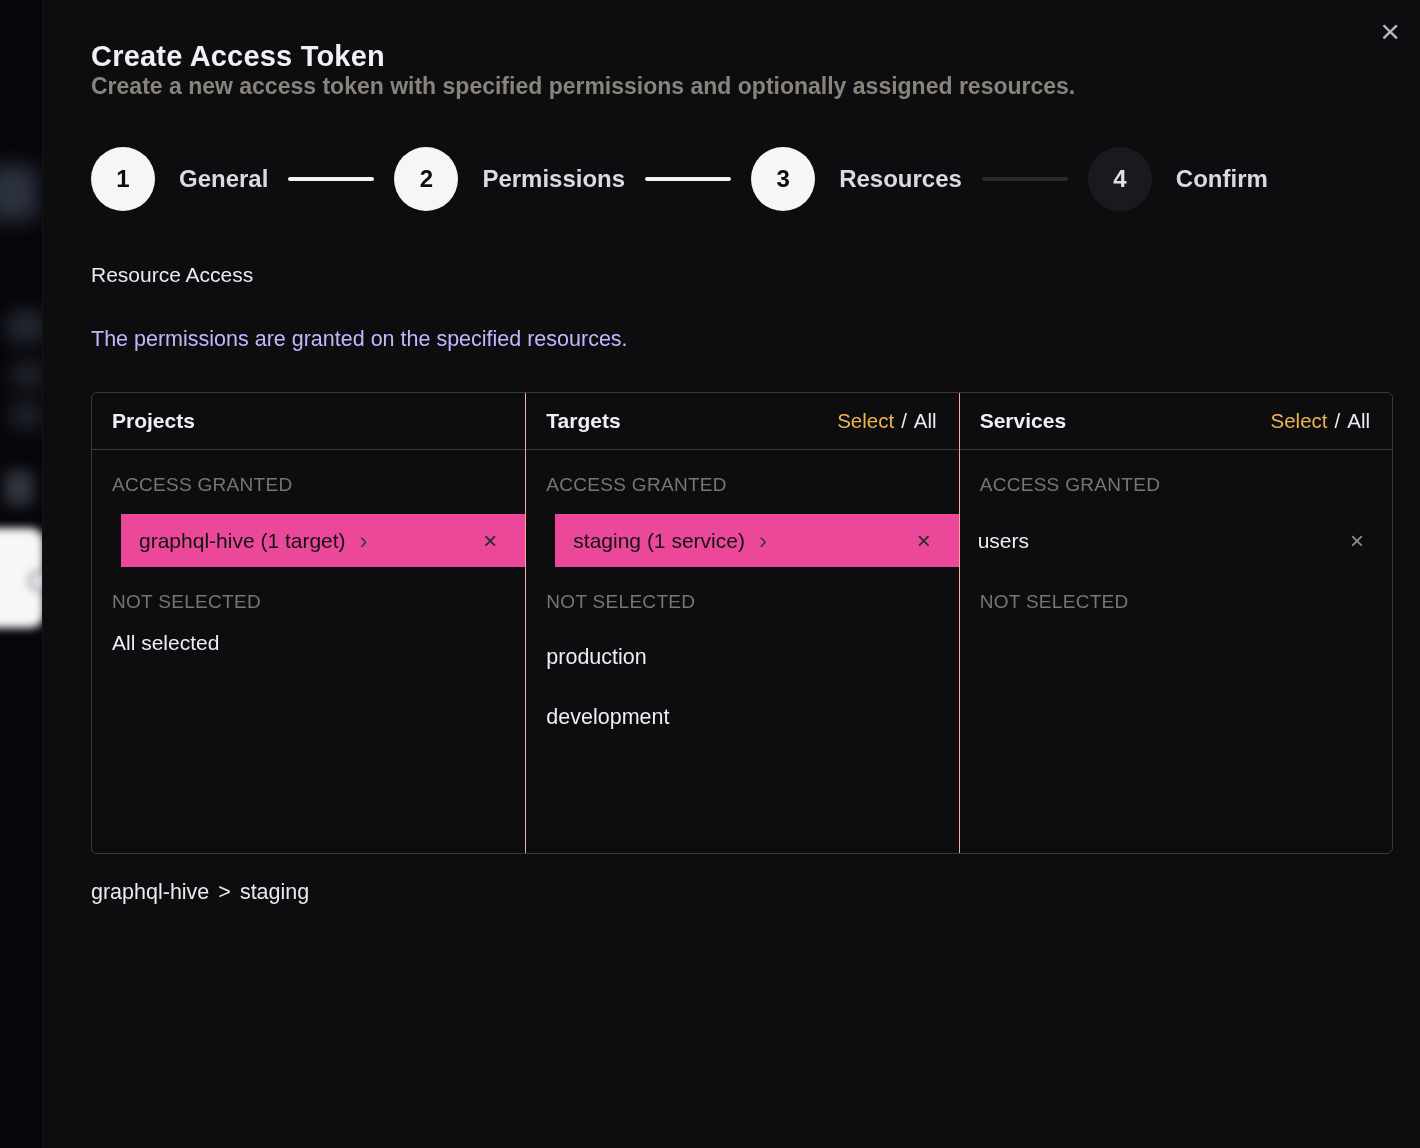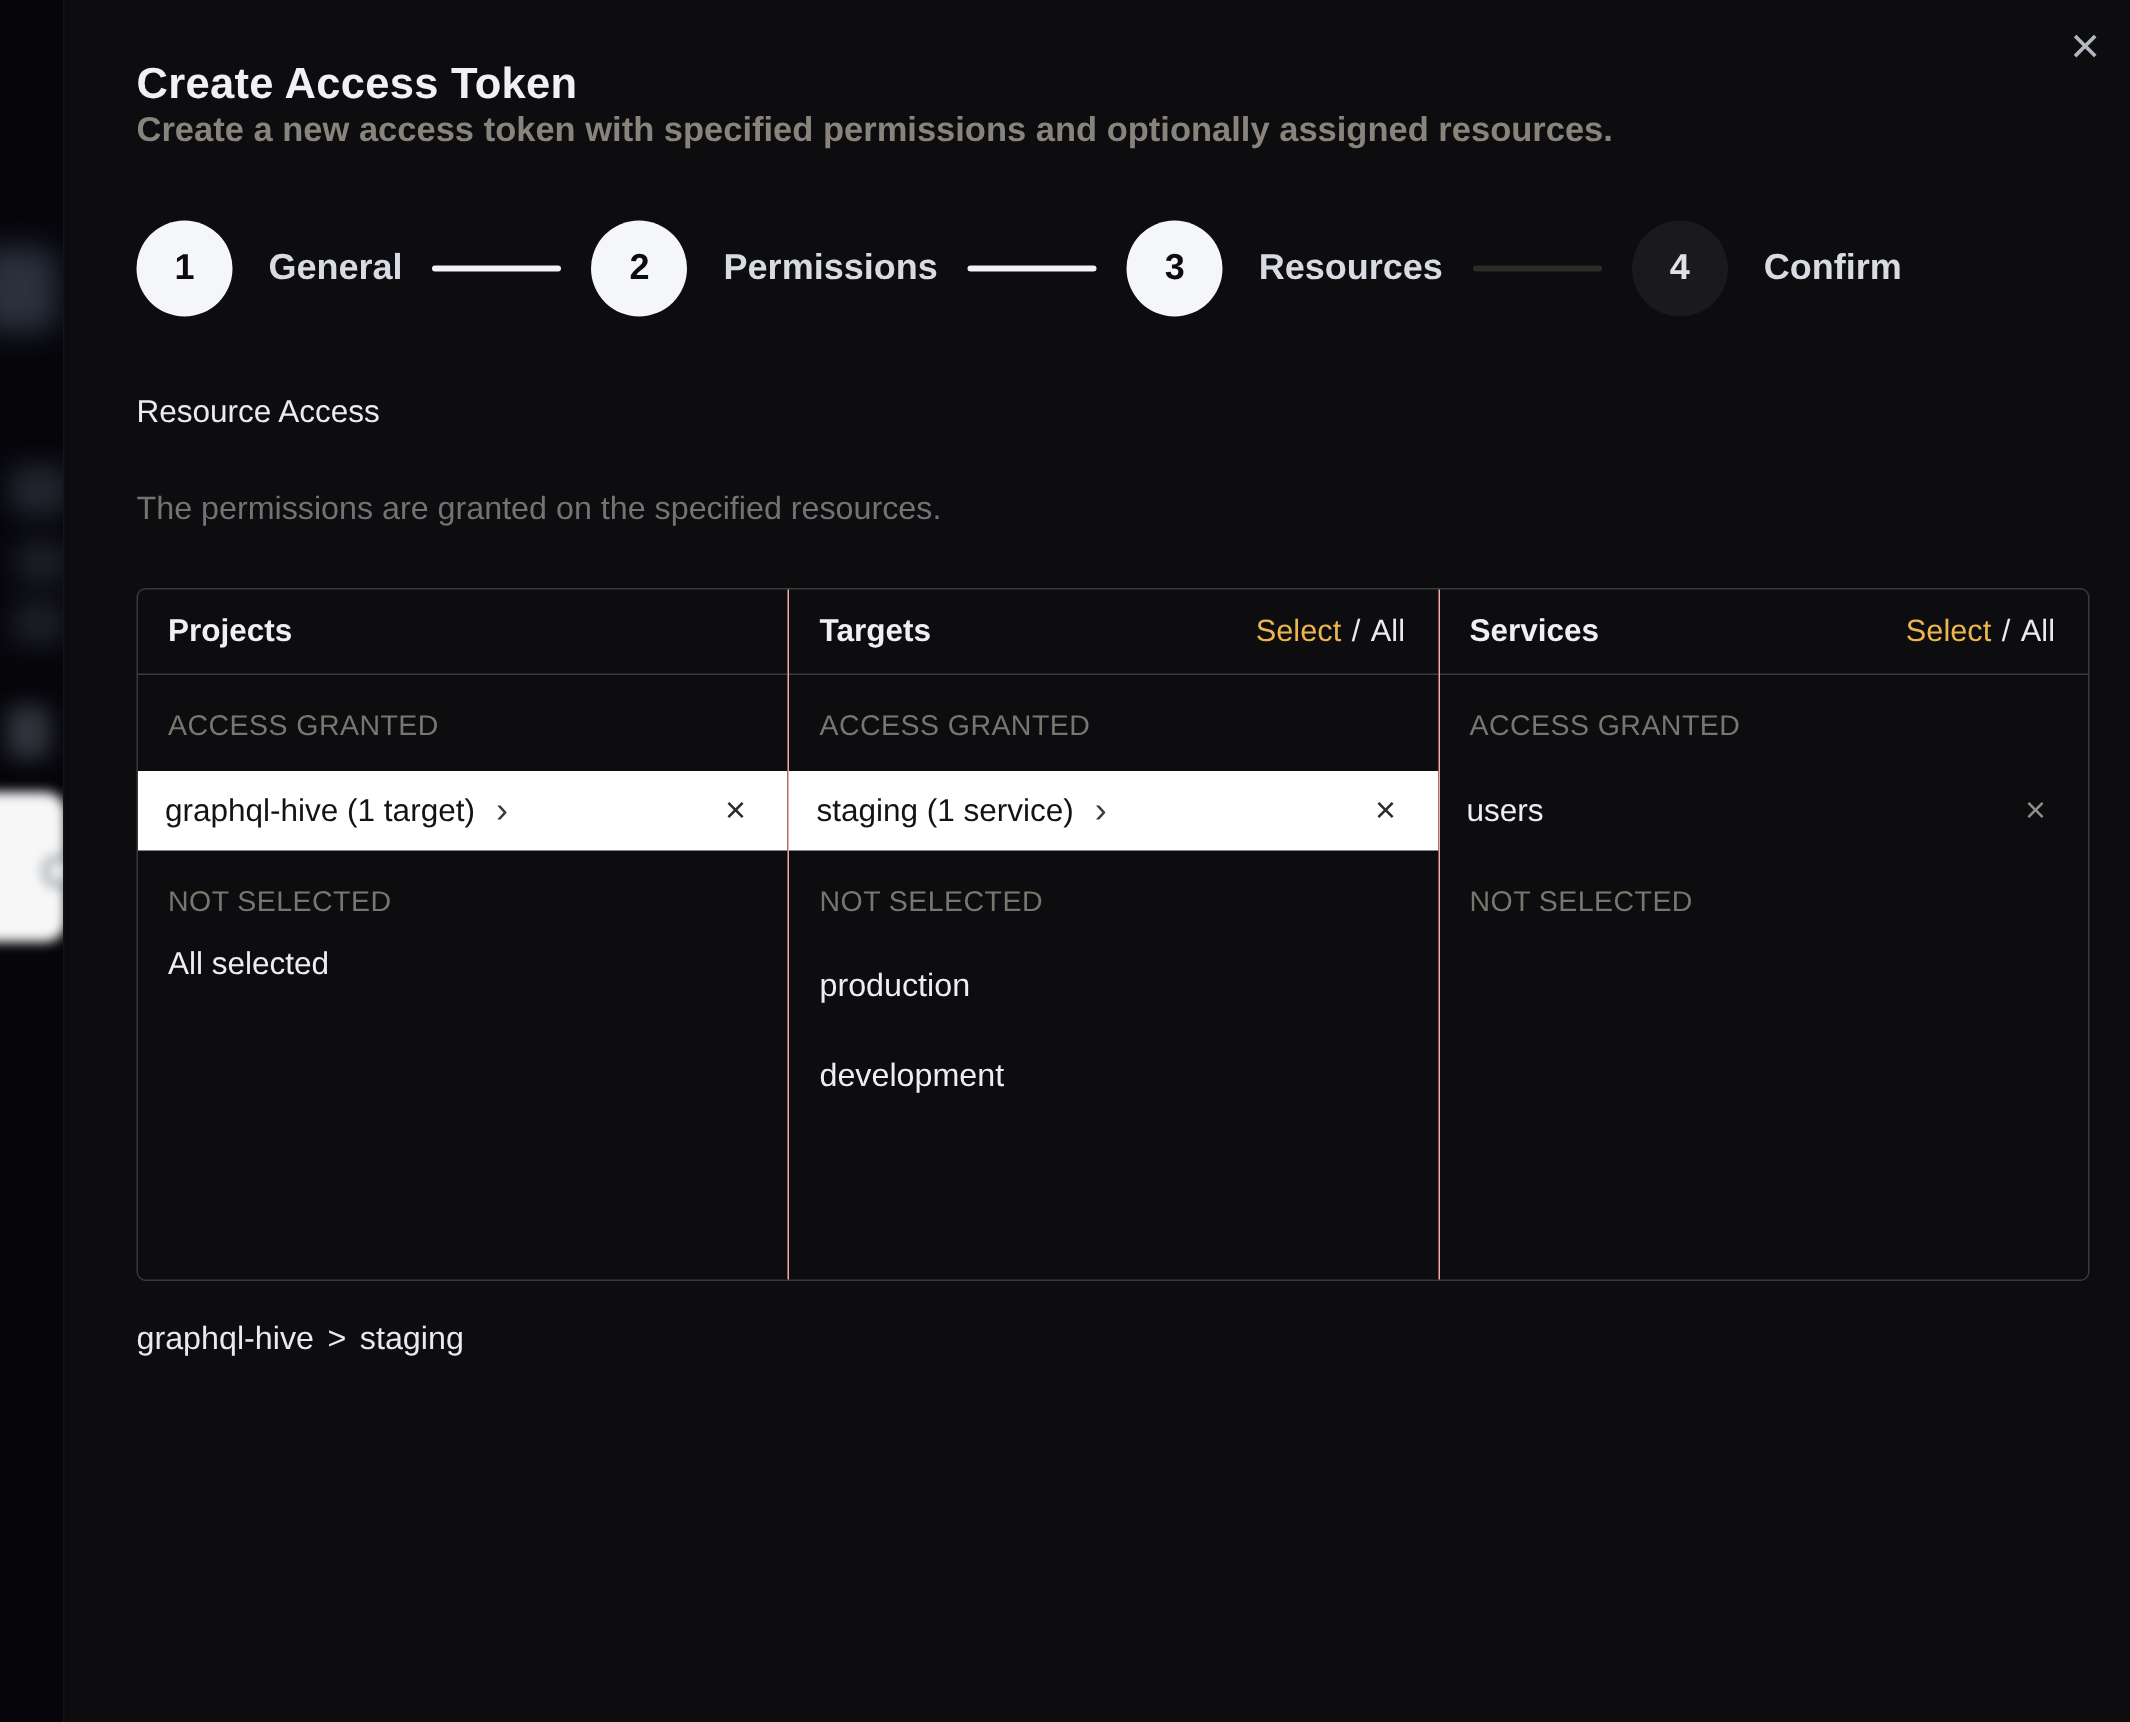--- a/index.html
+++ b/index.html
@@ -51,21 +51,21 @@
   .connector { width:86px; height:4px; border-radius:2px; background:#f2f3f5; margin:0 20px; }
   .connector--dim { background:#2c2b27; }
 
   
   .section-heading { margin-top:52px; font-size:21px; font-weight:500; color:#e9ebef; }
   .tabs { margin-top:38px; display:flex; gap:30px; border-bottom:1px solid #242428; padding-left:8px; }
   .tab { background:none; border:none; cursor:pointer; padding:0 2px 16px;
          font-family:"Liberation Sans", sans-serif; font-size:21.5px; font-weight:700;
          color:#f2f3f5; border-bottom:2px solid transparent; margin-bottom:-1px; }
   .tab--active { color:#ecb54e; border-bottom-color:#ecb54e; }
-  .section-desc { margin-top:40px; font-size:21.5px; color:#737373; }
+  .section-desc { margin-top:40px; font-size:21.5px; color:#c4b5fd; }
 
   
   .rtable {
     margin-top:40px; width:1302px; height:462px;
     display:grid; grid-template-columns:1fr 1fr 1fr;
     border:1px solid #3a3a3d; border-radius:6px;
   }
   .rcol { display:flex; flex-direction:column; overflow:hidden; }
   .rcol + .rcol { border-left:1px solid #fca5a5; }
   .rcol-header {
@@ -76,23 +76,23 @@
   .rcol-title { font-size:21px; font-weight:700; color:#eef0f3; }
   .select-all { display:inline-flex; gap:7px; font-size:20.5px; }
   .select-link { color:#ecb54e; cursor:pointer; }
   .select-sep { color:#e9ebef; }
   .all-link { color:#e9ebef; cursor:pointer; }
   .group-label {
     margin:24px 20px 0; font-size:19px; color:#79766f; letter-spacing:.3px;
   }
   .chip-row {
     margin-top:18px; height:53px; flex:0 0 53px;
-    background:#ffffff; color:#131315;
+    background:#ec4899; color:#131315;
     display:flex; align-items:center; padding:0 24px 0 18px;
-    font-size:21px; cursor:pointer;
+    font-size:21px; cursor:pointer;margin-left:29px;
   }
   .chip-label { white-space:nowrap; }
   .chip-chevron { margin-left:14px; font-size:24px; line-height:1; color:#3c3c3e; }
   .chip-remove { margin-left:auto; background:none; border:none; cursor:pointer;
                  font-size:24px; color:#2a2a2c; font-family:"Liberation Sans", sans-serif; padding:2px 4px; }
   .plain-row {
     margin-top:18px; height:53px; flex:0 0 53px;
     display:flex; align-items:center; padding:0 24px 0 18px;
     font-size:21px; color:#eceef1;
   }

